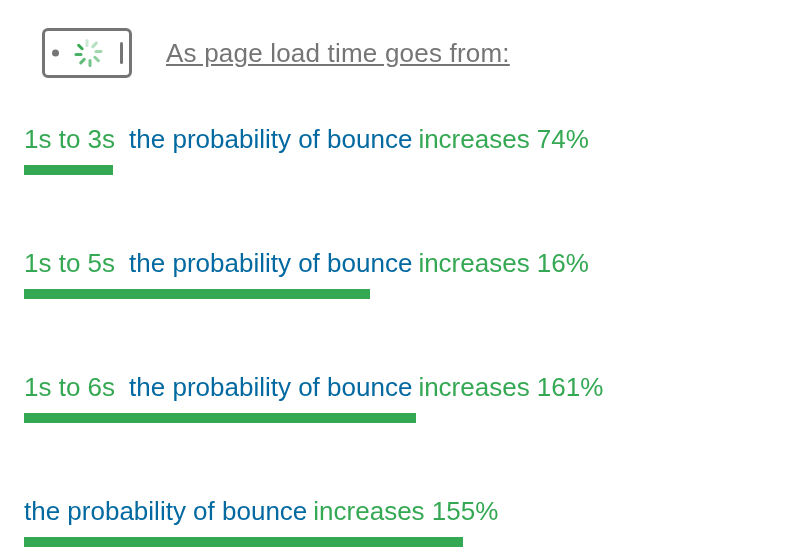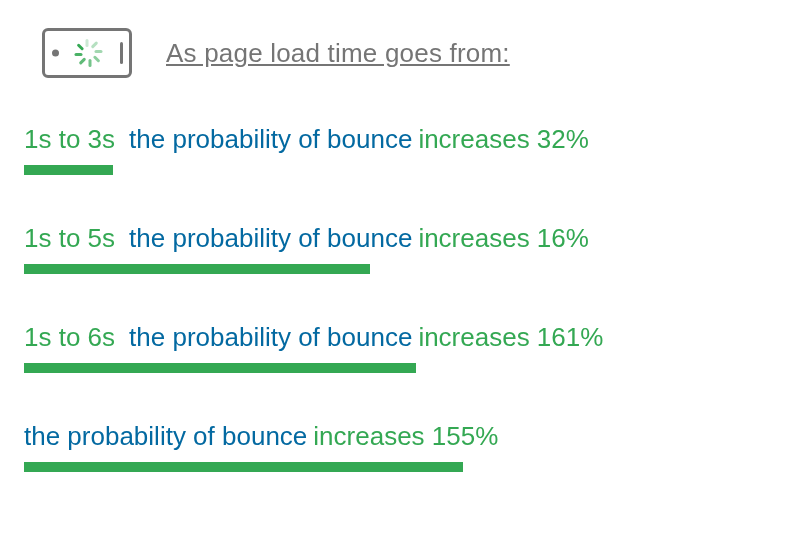--- a/index.html
+++ b/index.html
@@ -5,21 +5,21 @@
   * { box-sizing: border-box; margin: 0; padding: 0; }
   html, body { width: 800px; height: 558px; background: #fff; font-family: "Helvetica Neue", Helvetica, Arial, sans-serif; color: #757575; -webkit-font-smoothing: antialiased; }
   .canvas { position: relative; width: 800px; height: 558px; padding: 28px 24px 10px 24px; }
   .header { display: flex; align-items: center; gap: 34px; margin-left: 18px; margin-bottom: 46px; text-decoration: underline; }
   .phone { width: 90px; height: 50px; border: 3px solid #757575; border-radius: 6px; position: relative; display: flex; align-items: center; justify-content: center; flex: none; }
   .phone::before { content: ""; position: absolute; left: 7px; top: 50%; width: 7px; height: 7px; border-radius: 50%; background: #757575; transform: translateY(-50%); }
   .phone::after { content: ""; position: absolute; right: 6px; top: 50%; width: 3px; height: 22px; border-radius: 2px; background: #757575; transform: translateY(-50%); }
   .spinner { width: 28px; height: 28px; position: relative; }
   .spinner span { position: absolute; left: 50%; top: 50%; width: 3px; height: 8px; background: #34a853; border-radius: 2px; transform-origin: 50% 0; }
   .title { font-size: 26px; font-weight: 300; letter-spacing: .2px; }
-  .rows { display: flex; flex-direction: column; gap: 48px; }
+  .rows { display: flex; flex-direction: column; gap: 73px; }
   .row { }
   .line { font-size: 26px; font-weight: 300; display: flex; align-items: baseline; flex-wrap: wrap; }
   .range { color: #34a853; font-weight: 500; margin-right: 14px; white-space: nowrap; }
   .mid { color: #0369a1; }
   .inc { color: #34a853; font-weight: 500; margin-left: 6px; white-space: nowrap; }
   .bar-track { margin-top: 10px; height: 10px; width: 100%; }
   .bar-fill { height: 100%; background: #34a853; }
 </style>
 </head>
 <body>
@@ -38,21 +38,21 @@
           <span style="transform: rotate(315deg) translate(-50%, -14px); opacity: 1;"></span>
         </div>
     </div>
     <div class="title">As page load time goes from:</div>
   </div>
   <div class="rows" id="rows">
       <div class="row">
         <div class="line">
           <span class="range">1s to 3s</span>
           <span class="mid">the probability of bounce</span>
-          <span class="inc">increases 32%</span>
+          <span class="inc">increases 74%</span>
         </div>
         <div class="bar-track">
           <div class="bar-fill" style="width: 11.8%;"></div>
         </div>
       </div>
       <div class="row">
         <div class="line">
           <span class="range">1s to 5s</span>
           <span class="mid">the probability of bounce</span>
           <span class="inc">increases 16%</span>

